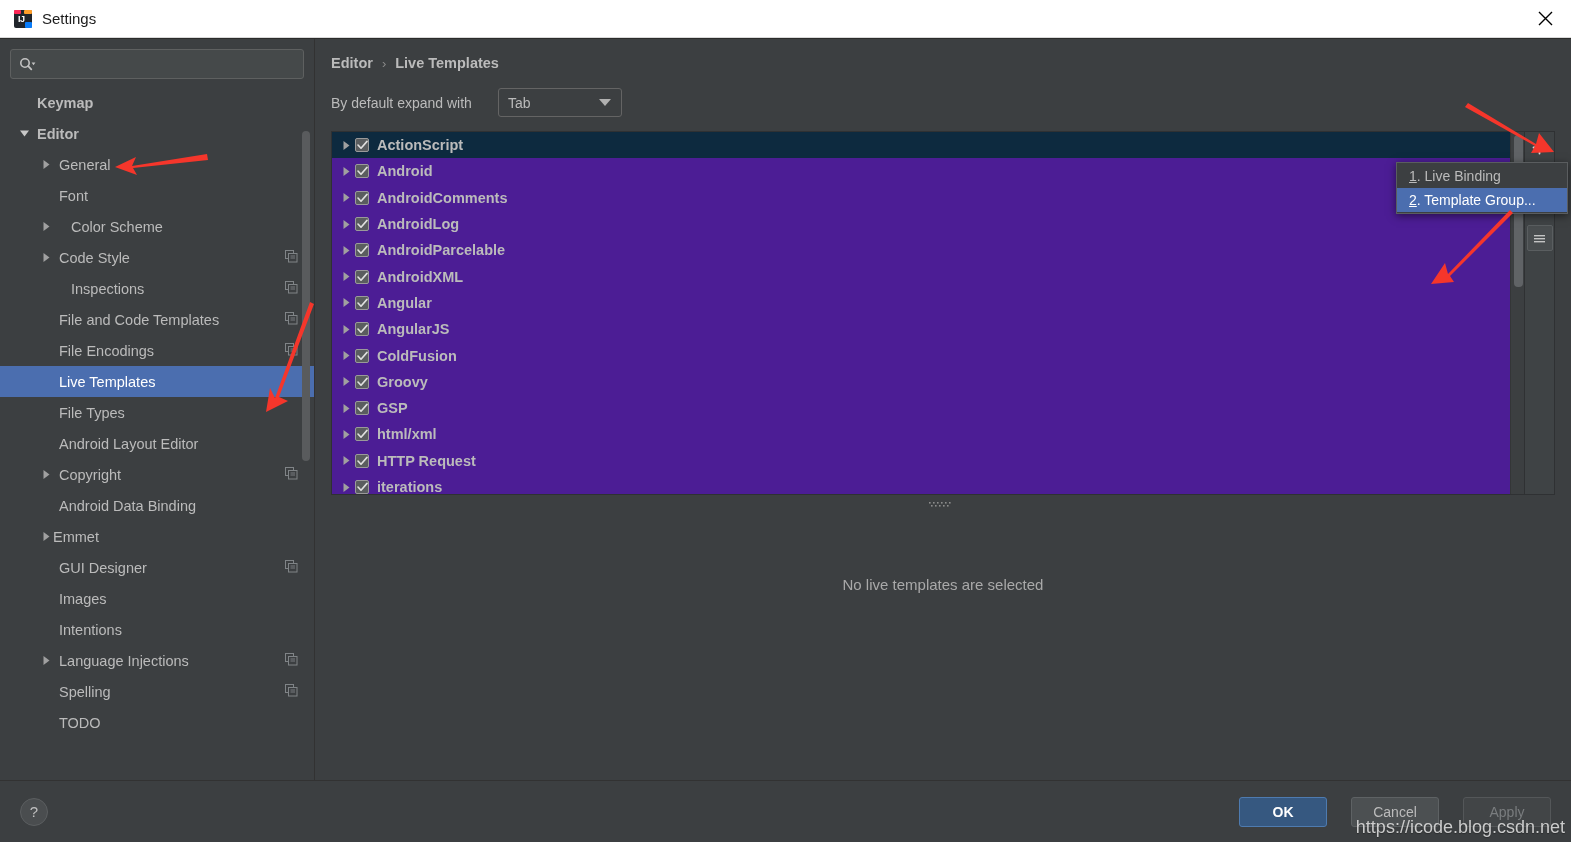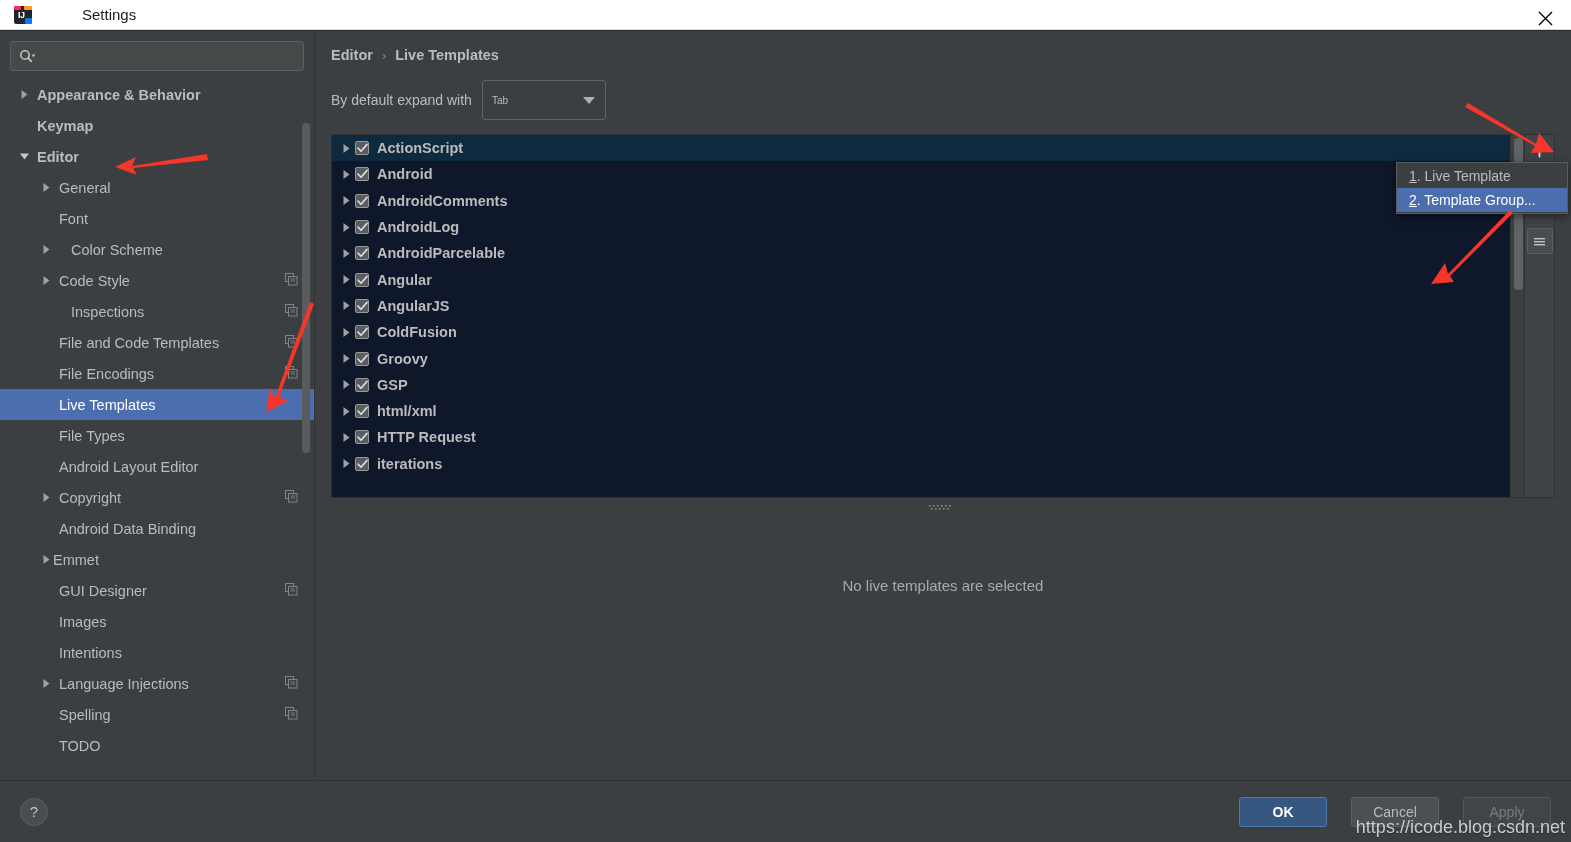--- a/index.html
+++ b/index.html
@@ -5,25 +5,24 @@
   * { box-sizing: border-box; margin: 0; padding: 0; }
   html, body {
     width: 1571px; height: 842px;
     font-family: "Liberation Sans", sans-serif;
     background: #3c3f41;
     overflow: hidden;
   }
 
   
   .titlebar {
-    height: 30px; background: #ffffff;
+    height: 38px; background: #ffffff;
     display: flex; align-items: center;
     position: relative;
     border-bottom: 1px solid #d9d9d9;
-    gap: 40px;
   }
   .ij-logo {
     width: 18px; height: 18px; margin-left: 14px; margin-right: 10px;
     position: relative; flex: none;
   }
   .ij-logo .sq { position: absolute; inset: 0; background: #21252b; border-radius: 2px; }
   .ij-logo .bar-o { position: absolute; left: 0; top: 0; width: 7px; height: 4px; background: #fe2857; border-radius: 1px;}
   .ij-logo .bar-y { position: absolute; right: 0; top: 0; width: 8px; height: 4px; background: #ff9d28; border-radius: 1px;}
   .ij-logo .bar-b { position: absolute; right: 0; bottom: 0; width: 7px; height: 6px; background: #087cfa; border-radius: 1px;}
   .ij-logo .ij { position: absolute; left: 4px; top: 4px; color: #fff; font-size: 9px; font-weight: bold; font-family: "Liberation Sans", sans-serif; letter-spacing: -0.5px;}
@@ -97,36 +96,36 @@
   .breadcrumb {
     margin: 16px 0 0 16px; font-size: 14.5px; font-weight: bold;
     color: #bbbbbb; display: flex; align-items: center; gap: 9px;
   }
   .bc-sep { color: #8a8a8a; font-weight: normal; font-size: 13px; }
   .expand-row {
     margin: 17px 0 0 16px; display: flex; align-items: center; gap: 10px;
   }
   .expand-label { font-size: 14px; color: #bbbbbb; }
   .combo {
-    width: 124px; height: 40px; background: #3c3f41;
+    width: 124px; height: 29px; background: #3c3f41;
     border: 1px solid #646464; border-radius: 3px;
     display: flex; align-items: center; padding: 0 6px 0 9px;
-    font-size: 10px; color: #bbbbbb; cursor: pointer;
+    font-size: 14px; color: #bbbbbb; cursor: pointer; margin-left: 16px;
   }
   .combo .cval { flex: 1; }
   .combo .caret {
     width: 0; height: 0; border-left: 6px solid transparent;
     border-right: 6px solid transparent; border-top: 7px solid #b0b0b0;
     margin-right: 4px;
   }
 
   
   .list-outer {
     margin: 14px 16px 0 16px; display: flex; position: relative;
-    border: 1px solid #2f3133; background: #0f172a;
+    border: 1px solid #2f3133; background: #4c1d95;
     height: 364px;
   }
   .list-scroll {
     flex: 1; min-width: 0; position: relative; overflow: hidden;
   }
   .list-row {
     height: 26.3px; display: flex; align-items: center;
     font-size: 14.5px; font-weight: bold; color: #bbbbbb;
     padding-left: 5px; cursor: default;
   }
@@ -248,28 +247,20 @@
               <circle cx="6" cy="6" r="4.2" stroke="#c3c3c3" stroke-width="1.6" fill="none"></circle>
               <path d="M9.2 9.2 L12.3 12.3" stroke="#c3c3c3" stroke-width="1.8" fill="none" stroke-linecap="round"></path>
               <path d="M12.6 5.4 L16.4 5.4 L14.5 8.2 Z" fill="#c3c3c3"></path>
             </svg>
           </span>
           <input class="search-input" type="text" placeholder="" style="">
         </div>
       </div>
       <div class="tree" id="tree">
           <div class="tree-row top">
-            <span class="tree-arrow" style="margin-left:18px">
-              <svg width="9" height="11" viewBox="0 0 9 11">
-                <path d="M1.5 1 L7.5 5.5 L1.5 10 Z" fill="#a0a0a0"></path>
-              </svg>
-            </span>
-            <span class="tree-label" style="margin-left:6px">Appearance &amp; Behavior</span>
-          </div>
-          <div class="tree-row top">
             <span class="tree-arrow" style="margin-left:18px"></span>
             <span class="tree-label" style="margin-left:6px">Keymap</span>
           </div>
           <div class="tree-row top">
             <span class="tree-arrow" style="margin-left:18px">
               <svg width="11" height="9" viewBox="0 0 11 9">
                 <path d="M1 1.5 L10 1.5 L5.5 7.5 Z" fill="#c8c8c8"></path>
               </svg>
             </span>
             <span class="tree-label" style="margin-left:6px">Editor</span>
@@ -493,20 +484,33 @@
                 <svg width="9" height="11" viewBox="0 0 9 11">
                   <path d="M1.5 1 L7.5 5.5 L1.5 10 Z" fill="#a0a0a0"></path>
                 </svg>
               </span>
               <span class="chk">
                 <svg width="11" height="10" viewBox="0 0 11 10">
                   <path d="M1 5 L4 8.2 L10 1.4" stroke="#e0e0e0" stroke-width="1.6" fill="none" stroke-linecap="round" stroke-linejoin="round"></path>
                 </svg>
               </span>
               <span>AndroidParcelable</span>
+            </div>
+            <div class="list-row">
+              <span class="row-arrow">
+                <svg width="9" height="11" viewBox="0 0 9 11">
+                  <path d="M1.5 1 L7.5 5.5 L1.5 10 Z" fill="#a0a0a0"></path>
+                </svg>
+              </span>
+              <span class="chk">
+                <svg width="11" height="10" viewBox="0 0 11 10">
+                  <path d="M1 5 L4 8.2 L10 1.4" stroke="#e0e0e0" stroke-width="1.6" fill="none" stroke-linecap="round" stroke-linejoin="round"></path>
+                </svg>
+              </span>
+              <span>AndroidXML</span>
             </div>
             <div class="list-row">
               <span class="row-arrow">
                 <svg width="9" height="11" viewBox="0 0 9 11">
                   <path d="M1.5 1 L7.5 5.5 L1.5 10 Z" fill="#a0a0a0"></path>
                 </svg>
               </span>
               <span class="chk">
                 <svg width="11" height="10" viewBox="0 0 11 10">
                   <path d="M1 5 L4 8.2 L10 1.4" stroke="#e0e0e0" stroke-width="1.6" fill="none" stroke-linecap="round" stroke-linejoin="round"></path>
@@ -653,21 +657,21 @@
       <div class="btn primary">OK</div>
       <div class="btn normal">Cancel</div>
       <div class="btn disabled">Apply</div>
     </div>
   </div>
 </div>
 
 <div class="popup" id="popup">
     <div class="popup-item">
       <span class="mn">1</span>
-      <span>. Live Template</span>
+      <span>. Live Binding</span>
     </div>
     <div class="popup-item active">
       <span class="mn">2</span>
       <span>. Template Group...</span>
     </div>
   </div>
 
 <svg class="anno" style="left:110px;top:148px;" width="100" height="38" viewBox="0 0 100 38">
   <path d="M97 6 L22 18 L26 9 L5 19 L27 27 L23 20 L98 12 Z" fill="#f5362b"></path>
 </svg>

